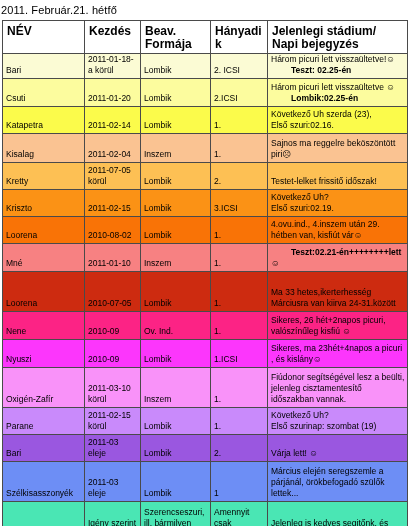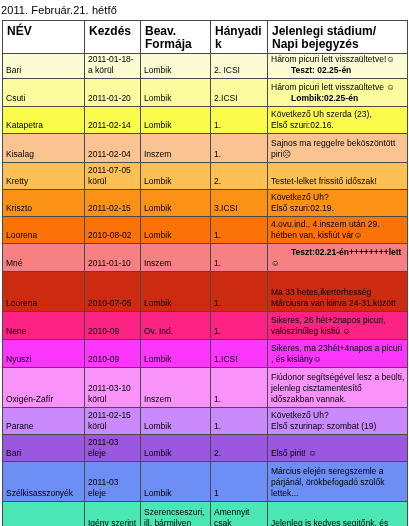--- a/index.html
+++ b/index.html
@@ -172,21 +172,21 @@
         <td class="cell-start">2011-02-15 körül</td>
         <td class="cell-form">Lombik</td>
         <td class="cell-which">1.</td>
         <td class="cell-stage">Következő Uh?<br>Első szurinap: szombat (19)</td>
       </tr>
       <tr style="background: rgb(154, 87, 224); height: 27px;">
         <td class="cell-name">Bari</td>
         <td class="cell-start">2011-03 eleje</td>
         <td class="cell-form">Lombik</td>
         <td class="cell-which">2.</td>
-        <td class="cell-stage">Első pirit! ☺</td>
+        <td class="cell-stage">Várja lett! ☺</td>
       </tr>
       <tr style="background: rgb(109, 142, 245); height: 40px;">
         <td class="cell-name">Szélkisasszonyék</td>
         <td class="cell-start">2011-03 eleje</td>
         <td class="cell-form">Lombik</td>
         <td class="cell-which">1</td>
         <td class="cell-stage">Március elején seregszemle a párjánál, örökbefogadó szülők lettek...</td>
       </tr>
       <tr style="background: rgb(74, 230, 180); height: 41px;">
         <td class="cell-name">Szurikáta</td>

